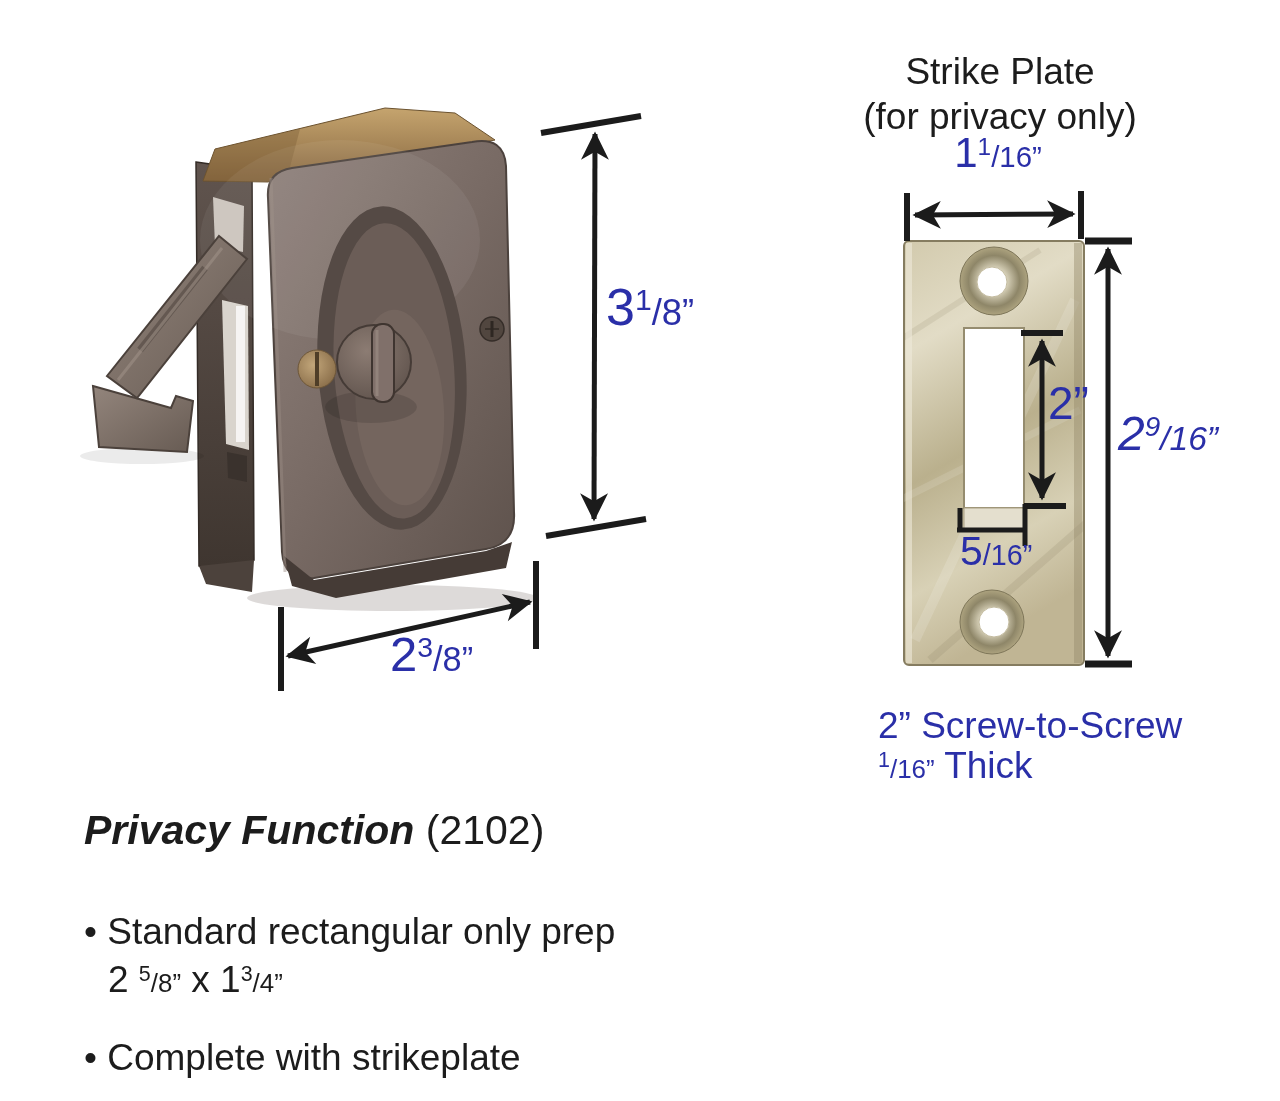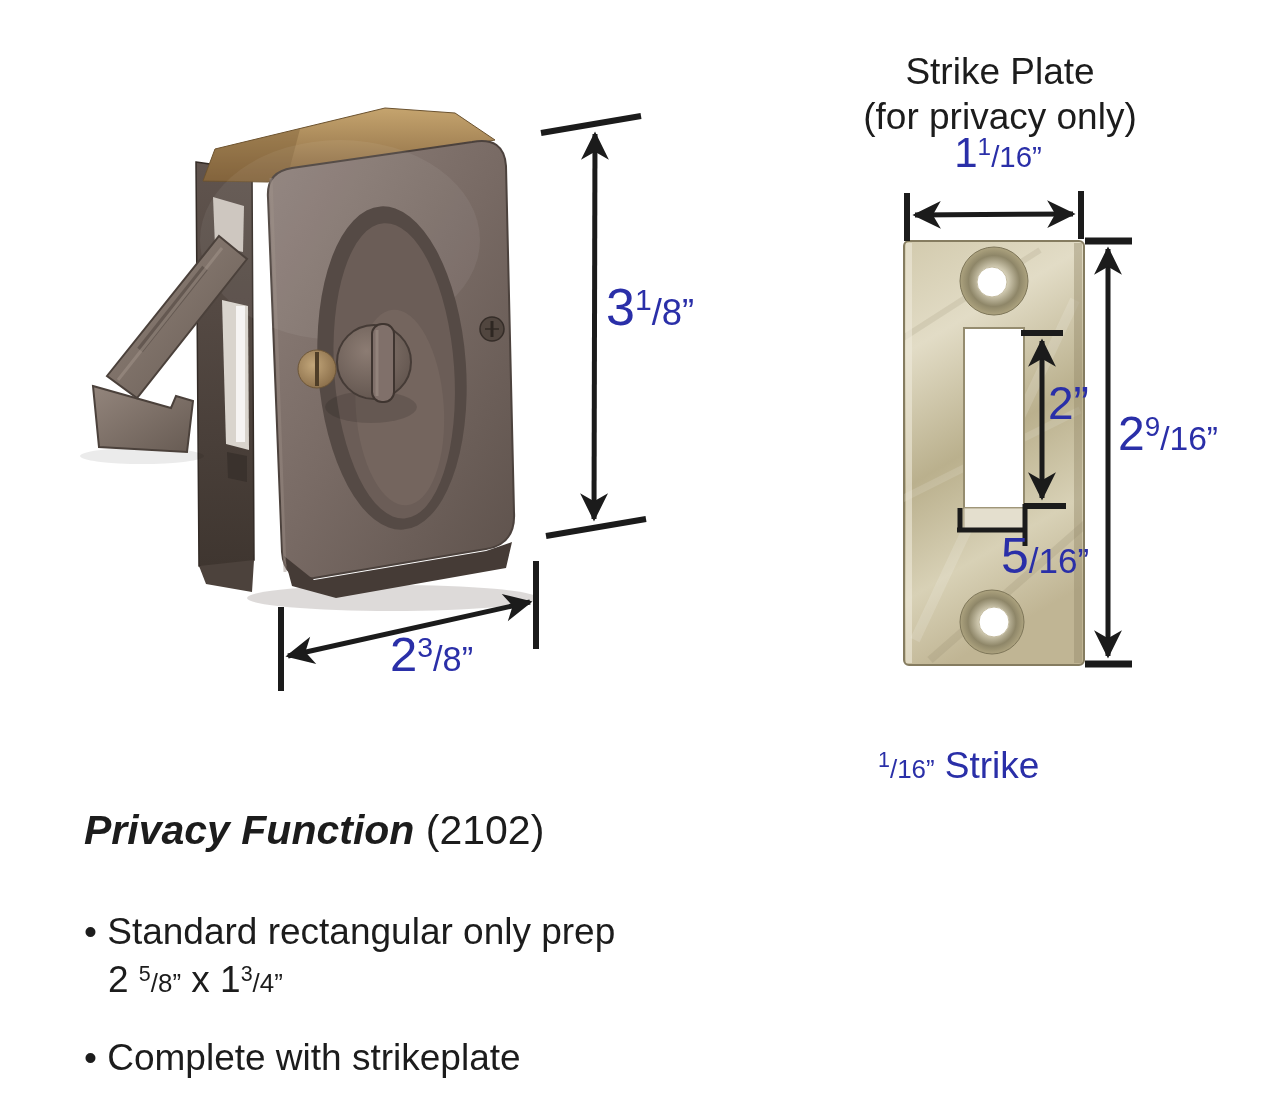--- a/index.html
+++ b/index.html
@@ -185,26 +185,27 @@
   <div class="lbl blue" style="left:390px; top:630px; font-size:49px;"><span>2</span><span class="seg-sup">3</span><span class="seg-small">/8”</span></div>
 
   <div class="lbl center" style="left:818px; top:53px; width:364px; font-size:37px;">Strike Plate</div>
 
   <div class="lbl center" style="left:818px; top:98px; width:364px; font-size:37px;">(for privacy only)</div>
 
   <div class="lbl blue center" style="left:818px; top:132px; width:360px; font-size:42px;"><span>1</span><span class="seg-sup">1</span><span class="seg-small">/16”</span></div>
 
   <div class="lbl blue" style="left:1048px; top:380px; font-size:46px;"><span>2”</span></div>
 
-  <div class="lbl blue" style="left:1001px; top:531px; font-size:50px;"><span>5</span><span class="seg-small">/16”</span></div>
-
-  <div class="lbl blue" style="left:1118px; top:410px; font-size:48px;"><span>2</span><span class="seg-sup">9</span><span class="seg-small">/16”</span></div>
-
-
-  <div class="lbl blue" style="left:878px; top:747px; font-size:37px;"><span class="seg-sup">1</span><span class="seg-small">/16”</span><span> Strike</span></div>
+  <div class="lbl blue" style="left:960px; top:531px; font-size:41px;"><span>5</span><span class="seg-small">/16”</span></div>
+
+  <div class="lbl blue" style="left:1118px; top:410px; font-size:48px;font-style:italic;"><span>2</span><span class="seg-sup">9</span><span class="seg-small">/16”</span></div>
+
+  <div class="lbl blue" style="left:878px; top:707px; font-size:37px;"><span>2” Screw-to-Screw</span></div>
+
+  <div class="lbl blue" style="left:878px; top:747px; font-size:37px;"><span class="seg-sup">1</span><span class="seg-small">/16”</span><span> Thick</span></div>
 
   <div class="lbl" style="left:84px; top:810px; font-size:41px;"><span class="seg-b">Privacy Function</span><span> (2102)</span></div>
 
 
   <div class="lbl" style="left:84px; top:913px; font-size:37px;"><span>• Standard rectangular only prep</span></div>
 
   <div class="lbl" style="left:108px; top:961px; font-size:37px;"><span>2 </span><span class="seg-sup">5</span><span class="seg-small">/8”</span><span> x 1</span><span class="seg-sup">3</span><span class="seg-small">/4”</span></div>
 
   <div class="lbl" style="left:84px; top:1039px; font-size:37px;"><span>• Complete with strikeplate</span></div>
 </div>

